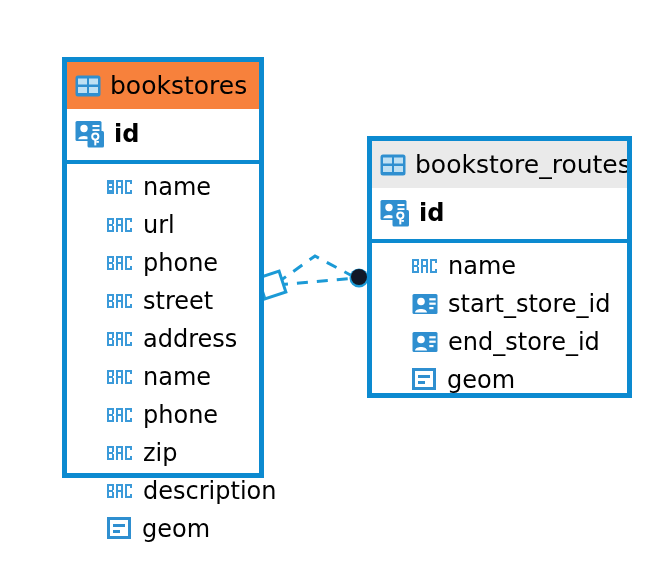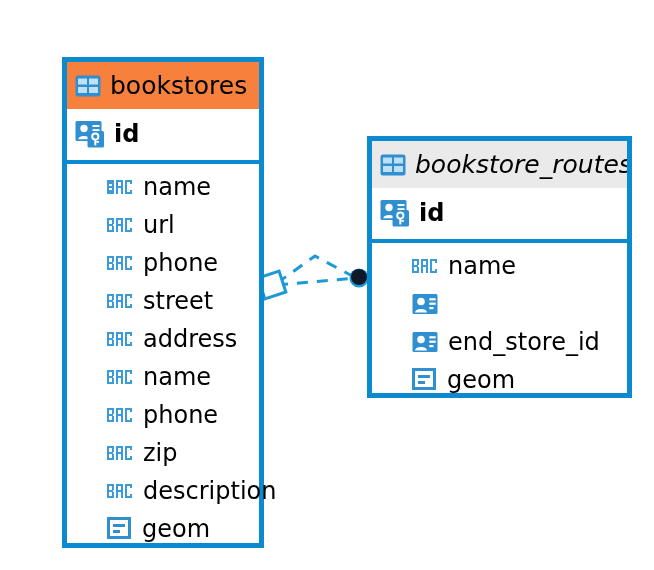--- a/index.html
+++ b/index.html
@@ -37,21 +37,21 @@
     align-items: center;
     box-sizing: border-box;
     height: 47px;
     padding-left: 8px;
     font-size: 25px;
     color: #000000;
     white-space: nowrap;
     overflow: hidden;
   }
   .entity-header.accent  { background: #f7813c; }
-  .entity-header.neutral { background: #eaeaea; font-style: italic; }
+  .entity-header.neutral { background: #eaeaea; }
 
   .entity-header .hdr-label {
     margin-left: 9px;
     line-height: 1;
   }
 
   
   .pk-block {
     border-bottom: 4px solid #0c8ad0;
     padding: 6px 0 7px 8px;
@@ -106,21 +106,21 @@
     <g transform="translate(272,285) rotate(-18)">
       <rect x="-11" y="-11" width="22" height="22" fill="#ffffff" stroke="#1b9ad6" stroke-width="3"></rect>
     </g>
 
     <g>
       <circle cx="359" cy="278" r="9.5" fill="#1b9ad6"></circle>
       <circle cx="359" cy="277" r="8" fill="#111827"></circle>
     </g>
   </svg>
 
-  <div class="entity" style="left:62px; top:57px; width:202px; height:491px;">
+  <div class="entity" style="left:62px; top:57px; width:202px; height:421px;">
 
     <div class="entity-header accent">
       <span class="icon">
         <svg width="26" height="22" viewBox="0 0 26 22">
           <rect x="0.5" y="0.5" width="25" height="21" rx="2.5" fill="#2f8fd0"></rect>
           <rect x="3" y="3.5" width="9" height="6" fill="#bfe0f3"></rect>
           <rect x="14" y="3.5" width="9" height="6" fill="#bfe0f3"></rect>
           <rect x="3" y="12" width="9" height="6" fill="#bfe0f3"></rect>
           <rect x="14" y="12" width="9" height="6" fill="#bfe0f3"></rect>
         </svg>
@@ -434,20 +434,21 @@
         <span class="icon">
           <svg width="27" height="23" viewBox="0 0 27 23">
             <rect x="0.5" y="1" width="25" height="20" rx="1.5" fill="#2f8fd0"></rect>
             <circle cx="9" cy="8.5" r="3.8" fill="#ffffff"></circle>
             <path d="M3 19.4 C3.6 14.9 14.4 14.9 15 19.4 Z" fill="#ffffff"></path>
             <rect x="17.3" y="5.2" width="6.4" height="2.2" fill="#ffffff"></rect>
             <rect x="17.3" y="9.6" width="6.4" height="2.2" fill="#ffffff"></rect>
             <rect x="17.3" y="14" width="4.2" height="2.2" fill="#ffffff"></rect>
           </svg>
         </span>
+        <span class="f-label">start_store_id</span>
       </div>
 
       <div class="field">
         <span class="icon">
           <svg width="27" height="23" viewBox="0 0 27 23">
             <rect x="0.5" y="1" width="25" height="20" rx="1.5" fill="#2f8fd0"></rect>
             <circle cx="9" cy="8.5" r="3.8" fill="#ffffff"></circle>
             <path d="M3 19.4 C3.6 14.9 14.4 14.9 15 19.4 Z" fill="#ffffff"></path>
             <rect x="17.3" y="5.2" width="6.4" height="2.2" fill="#ffffff"></rect>
             <rect x="17.3" y="9.6" width="6.4" height="2.2" fill="#ffffff"></rect>

